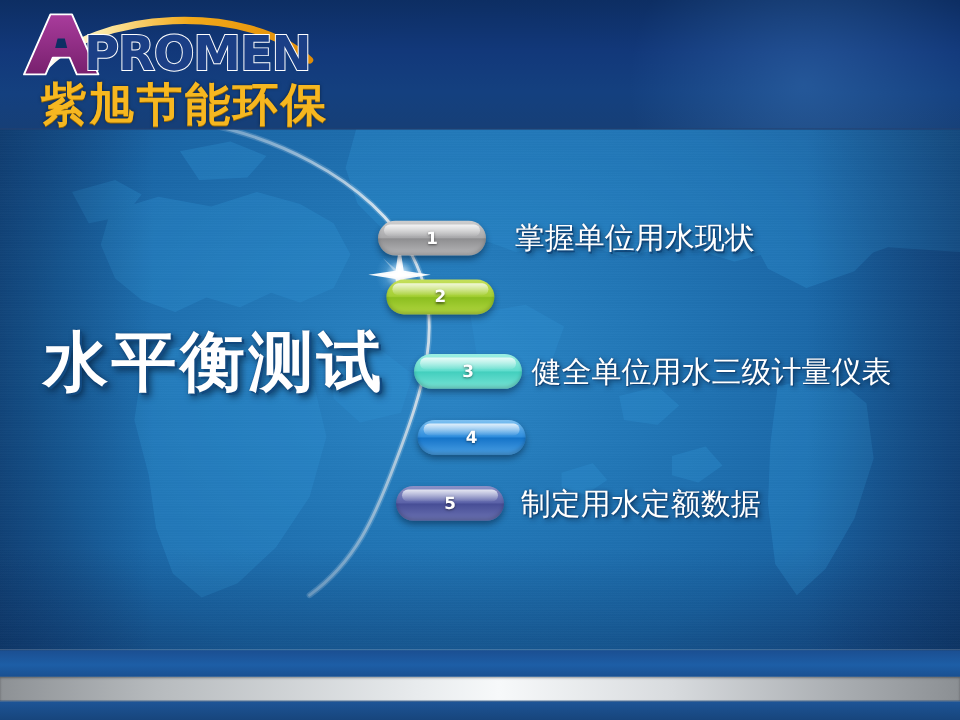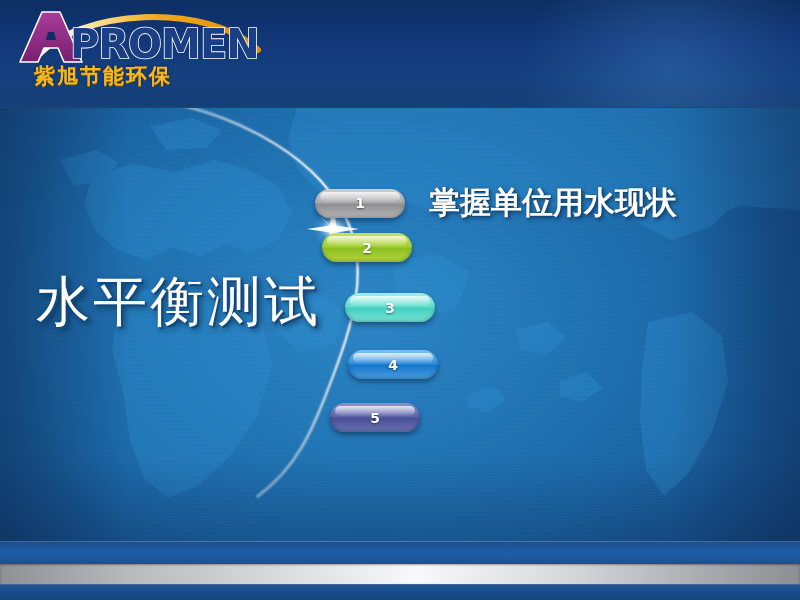--- a/index.html
+++ b/index.html
@@ -39,30 +39,30 @@
     border-bottom:1px solid rgba(255,255,255,.10);
     overflow:hidden;
   }
   .logo-band::after{
     content:"";position:absolute;right:-40px;top:-60px;width:340px;height:260px;
     background:radial-gradient(circle at 50% 50%, rgba(80,150,220,.28), rgba(80,150,220,0) 68%);
   }
   .logo-wrap{position:absolute;left:8px;top:2px;width:280px;height:64px;}
   .logo-sub{
     position:absolute;left:34px;top:62px;
-    font-size:21px;font-weight:bold;letter-spacing:2px;
+    font-size:38px;font-weight:bold;letter-spacing:2px;
     color:#f6b720;
     text-shadow:0 1px 0 #9a6a05, 0 0 3px rgba(0,0,0,.5);
     white-space:nowrap;
   }
 
   
   .main-title{
     position:absolute;left:36px;top:266px;
-    font-size:54px;font-weight:normal;letter-spacing:3px;
+    font-size:54px;font-weight:bold;letter-spacing:3px;
     color:#ffffff;
     text-shadow:
       0 0 1px #0d3f73, 2px 2px 0 #124a80,
       3px 3px 6px rgba(2,24,50,.75);
     white-space:nowrap;
   }
 
   
   .arc{position:absolute;inset:0;pointer-events:none;}
 
@@ -85,21 +85,21 @@
     font-size:14px;font-weight:bold;color:#ffffff;
     text-shadow:0 1px 2px rgba(0,0,0,.5);
   }
   .p1{background:linear-gradient(to bottom,#cfcfd0 0%,#a9a9ab 48%,#8e8e90 52%,#b9b9bb 100%);}
   .p2{background:linear-gradient(to bottom,#c6e05c 0%,#a4cf33 48%,#8cbf20 52%,#b2d640 100%);}
   .p3{background:linear-gradient(to bottom,#9ef0e3 0%,#62ddcd 48%,#43cfbe 52%,#79e4d6 100%);}
   .p4{background:linear-gradient(to bottom,#7fc2f2 0%,#2e8ddd 48%,#1574c9 52%,#4ba0e4 100%);}
   .p5{background:linear-gradient(to bottom,#8d93c8 0%,#5b62a8 48%,#474e96 52%,#6c73b3 100%);}
   .item-text{
     margin-left:0;
-    font-size:31px;font-weight:bold;color:#ffffff;
+    font-size:25px;font-weight:normal;color:#ffffff;
     text-shadow:0 0 1px #0c3a6b, 1px 1px 0 #11487c, 2px 2px 4px rgba(2,22,46,.65);
     white-space:nowrap;
   }
 
   
   .sparkle{position:absolute;left:306px;top:202px;width:54px;height:54px;pointer-events:none;}
 
   
   .bar-top-edge{
     position:absolute;left:0;top:541px;width:800px;height:1px;
@@ -234,32 +234,34 @@
   <div class="item" style="left:322px;top:233px;">
     <div class="pill p2">
       <span>2</span>
     </div>
   </div>
 
   <div class="item" style="left:345px;top:293px;">
     <div class="pill p3">
       <span>3</span>
     </div>
+    <div class="item-text" style="margin-left:8px;">健全单位用水三级计量仪表</div>
   </div>
 
   <div class="item" style="left:348px;top:350px;">
     <div class="pill p4">
       <span>4</span>
     </div>
   </div>
 
   <div class="item" style="left:330px;top:403px;">
     <div class="pill p5">
       <span>5</span>
     </div>
+    <div class="item-text" style="margin-left:14px;">制定用水定额数据</div>
   </div>
 
   <div class="bar-top-edge"></div>
   <div class="bar-upper"></div>
   <div class="bar-silver"></div>
   <div class="bar-bottom"></div>
 
 </div>
 
 </body></html>

